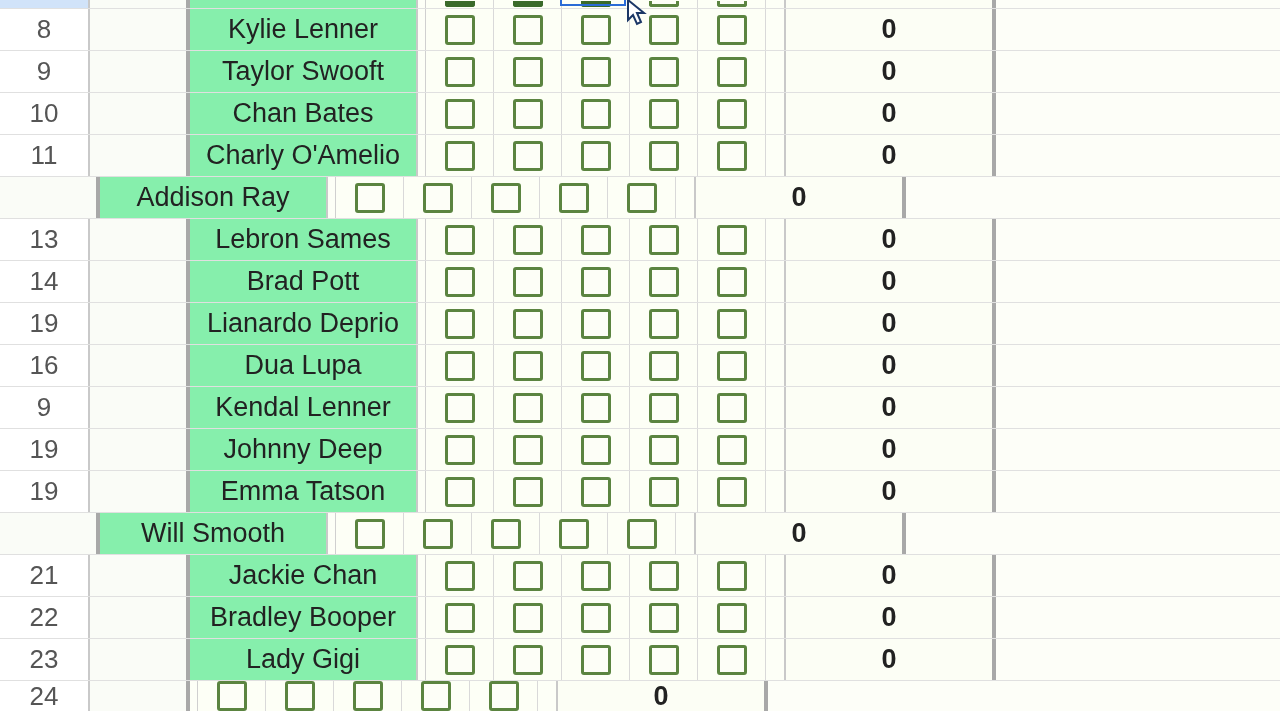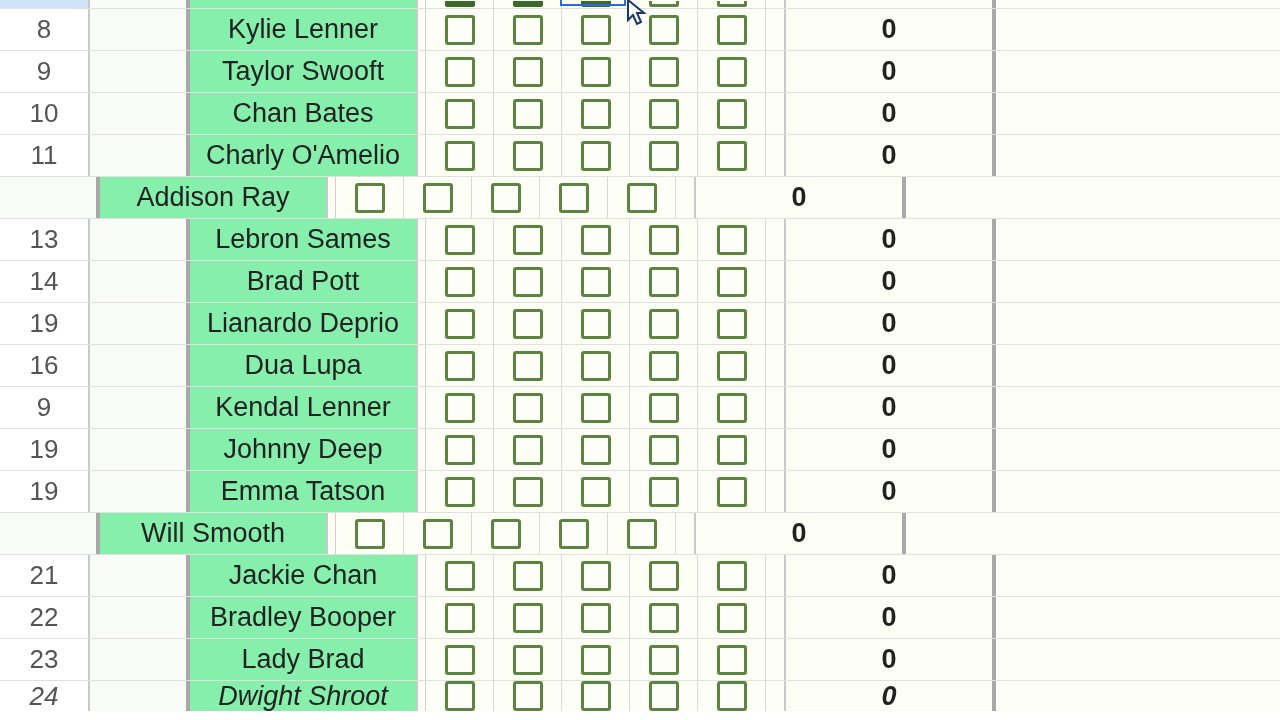--- a/index.html
+++ b/index.html
@@ -21,21 +21,20 @@
     height: 42px;
     border-bottom: 1px solid #e0e0e0;
   }
   .row.partial-top {
     height: 9px;
     border-bottom: 1px solid #e0e0e0;
   }
   .row.partial-bottom {
     height: 30px;
     border-bottom: none;
-    font-style: italic;
   }
   .rownum {
     width: 90px;
     min-width: 90px;
     display: flex;
     align-items: center;
     justify-content: center;
     font-size: 26px;
     font-weight: 500;
     color: #555;
@@ -534,21 +533,21 @@
         <div class="check-cell">
           <div class="checkbox"></div>
         </div>
         <div class="spacer-c"></div>
         <div class="score-cell">0</div>
         <div class="rest"></div>
       </div>
       <div class="row">
         <div class="rownum">23</div>
         <div class="spacer-a"></div>
-        <div class="name-cell">Lady Brad</div>
+        <div class="name-cell">Lady Gigi</div>
         <div class="spacer-b"></div>
         <div class="check-cell">
           <div class="checkbox"></div>
         </div>
         <div class="check-cell">
           <div class="checkbox"></div>
         </div>
         <div class="check-cell">
           <div class="checkbox"></div>
         </div>
@@ -558,21 +557,20 @@
         <div class="check-cell">
           <div class="checkbox"></div>
         </div>
         <div class="spacer-c"></div>
         <div class="score-cell">0</div>
         <div class="rest"></div>
       </div>
       <div class="row partial-bottom">
         <div class="rownum">24</div>
         <div class="spacer-a"></div>
-        <div class="name-cell">Dwight Shroot</div>
         <div class="spacer-b"></div>
         <div class="check-cell">
           <div class="checkbox"></div>
         </div>
         <div class="check-cell">
           <div class="checkbox"></div>
         </div>
         <div class="check-cell">
           <div class="checkbox"></div>
         </div>

